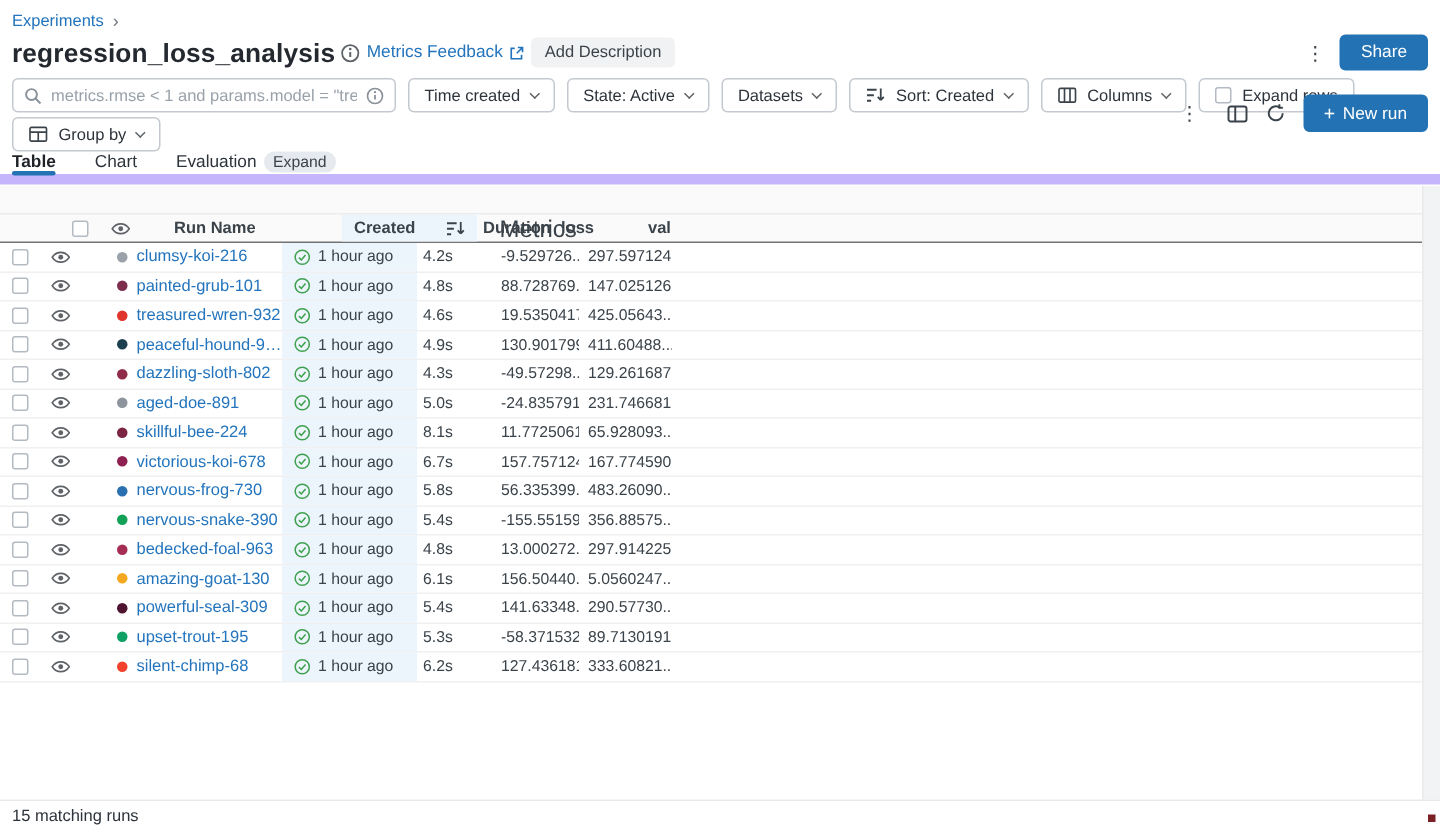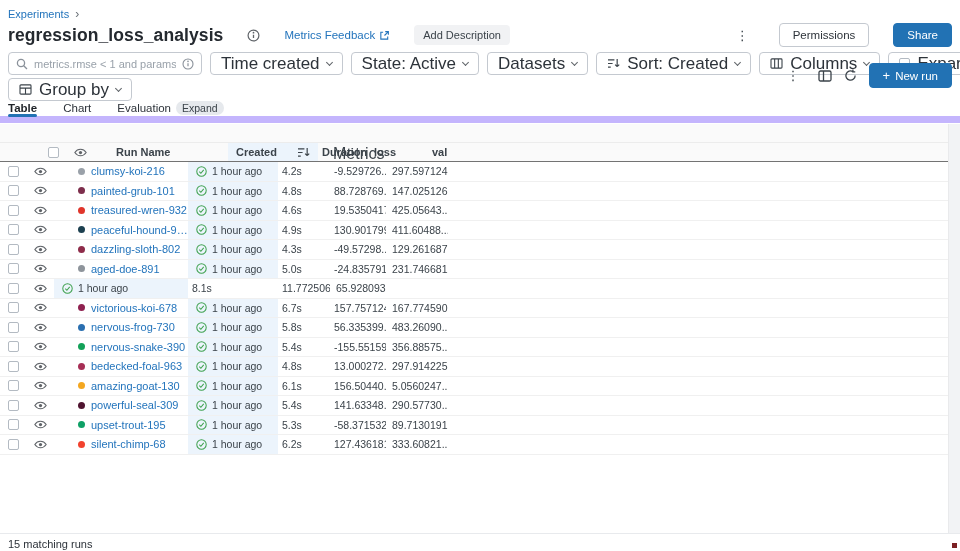--- a/index.html
+++ b/index.html
@@ -4,36 +4,36 @@
 <style>
   * { margin:0; padding:0; box-sizing:border-box; }
   html,body { width:960px; height:551px; background:#fff; overflow:hidden;
               font-family:"Liberation Sans", sans-serif; color:#2d333a; position:relative; }
 
   
   .app-header { position:absolute; top:0; left:0; right:0; padding:8px 8px 0 8px; }
   .breadcrumb { display:flex; align-items:center; gap:6px; font-size:11px; }
   .crumb-link { color:#2374bc; text-decoration:none; cursor:pointer; }
   .crumb-chev { color:#697077; font-size:12px; line-height:1; }
-  .title-row { display:flex; align-items:center; gap:24px; margin-top:3px; }
+  .title-row { display:flex; align-items:center; gap:4px; margin-top:3px; }
   .page-title { font-size:17.5px; font-weight:700; color:#24292f; letter-spacing:.1px; }
   .icon-btn { display:inline-flex; align-items:center; justify-content:center; background:none; border:none; cursor:pointer; }
   .feedback-link { display:inline-flex; align-items:center; gap:4px; color:#2374bc; font-size:11.5px; cursor:pointer; }
   .add-desc-btn { background:#f1f2f4; border:none; border-radius:4px; padding:4px 9px; font-size:11px; color:#3b434a; cursor:pointer; font-family:inherit; }
   .flex-spacer { flex:1; }
   .kebab { font-size:13px; color:#3b434a; line-height:1; padding:2px 6px; cursor:pointer; }
   .btn-outline { background:#fff; border:1px solid #c4c9d0; border-radius:4px; padding:5px 13px; font-size:11.5px; color:#2d333a; cursor:pointer; font-family:inherit; }
   .btn-primary { background:#2272b4; border:1px solid #2272b4; border-radius:4px; padding:5px 13px; font-size:11.5px; color:#fff; cursor:pointer; font-family:inherit; display:inline-flex; align-items:center; gap:5px; }
 
   
   .filter-row { position:absolute; top:52px; left:8px; right:8px; display:flex; gap:8px; align-items:center; }
   .search-box { width:256px; height:23px; border:1px solid #c4c9d0; border-radius:4px; display:flex; align-items:center; gap:6px; padding:0 7px; background:#fff; }
   .search-box input { border:none; outline:none; flex:1; font-size:11px; font-family:inherit; color:#24292f; background:transparent; }
   .search-box input::placeholder { color:#99a1aa; }
-  .chip { height:23px; border:1px solid #c4c9d0; border-radius:4px; background:#fff; display:inline-flex; align-items:center; gap:7px; padding:0 10px; font-size:17px; color:#2d333a; cursor:pointer; font-family:inherit; white-space:nowrap; }
+  .chip { height:23px; border:1px solid #c4c9d0; border-radius:4px; background:#fff; display:inline-flex; align-items:center; gap:7px; padding:0 10px; font-size:11px; color:#2d333a; cursor:pointer; font-family:inherit; white-space:nowrap; }
   .chev { width:5px; height:5px; border-right:1.4px solid #5f6368; border-bottom:1.4px solid #5f6368; transform:rotate(45deg); margin-top:-3px; }
   .checkbox { width:11px; height:11px; border:1px solid #b3bac2; border-radius:2px; background:#fff; display:inline-block; }
 
   
   .groupby-chip { position:absolute; top:78px; left:8px; }
   .row2-right { position:absolute; top:63px; right:8px; display:flex; align-items:center; gap:12px; }
 
   
   .tabs { position:absolute; top:103px; left:0; right:0; display:flex; gap:26px; padding:0 8px; border-bottom:7px solid #c4b5fd; height:20px; }
   .tab { font-size:11.5px; color:#2d333a; position:relative; padding:2px 0 5px; cursor:pointer; display:flex; align-items:center; gap:5px; }
@@ -91,21 +91,20 @@
     <span class="feedback-link">
       <span>Metrics Feedback</span>
       <svg width="11" height="11" viewBox="0 0 12 12">
           <path d="M4.5 2.5H2v7.5h7.5V7" fill="none" stroke="#2374bc" stroke-width="1.2"></path>
           <path d="M6.8 1.8h3.4v3.4M10.2 1.8L6 6" fill="none" stroke="#2374bc" stroke-width="1.2"></path>
         </svg>
     </span>
     <button class="add-desc-btn">Add Description</button>
     <span class="flex-spacer"></span>
     <span class="kebab">⋮</span>
-    <button class="btn-outline">Permissions</button>
     <button class="btn-primary">Share</button>
   </div>
 </div>
 
 <div class="filter-row">
   <div class="search-box">
     <svg width="12" height="12" viewBox="0 0 12 12">
         <circle cx="5" cy="5" r="3.6" fill="none" stroke="#8a919a" stroke-width="1.3"></circle>
         <path d="M7.7 7.7L11 11" stroke="#8a919a" stroke-width="1.3"></path>
       </svg>
@@ -374,20 +373,24 @@
   <div class="grid trow">
     <span class="cell c-check">
           <span class="checkbox"></span>
         </span>
     <span class="cell c-eye">
       <svg width="13" height="9" viewBox="0 0 16 10">
             <path d="M8 1C4.5 1 2 3.5 1 5c1 1.5 3.5 4 7 4s6-2.5 7-4c-1-1.5-3.5-4-7-4z" fill="none" stroke="#5f6368" stroke-width="1.3"></path>
             <circle cx="8" cy="5" r="2" fill="#5f6368"></circle>
           </svg>
     </span>
+    <span class="cell c-name">
+      <span class="dot" style="background: rgb(124, 36, 67);"></span>
+      <a class="run-link">skillful-bee-224</a>
+    </span>
     <span class="cell c-created">
       <svg width="11" height="11" viewBox="0 0 14 14">
             <circle cx="7" cy="7" r="6" fill="none" stroke="#3fa14f" stroke-width="1.3"></circle>
             <path d="M4.2 7.3l2 2L9.8 5" fill="none" stroke="#3fa14f" stroke-width="1.3"></path>
           </svg>
       <span class="created-text">1 hour ago</span>
     </span>
     <span class="cell c-dur">8.1s</span>
     <span class="cell c-loss">11.7725061...</span>
     <span class="cell c-val">65.928093...</span>

